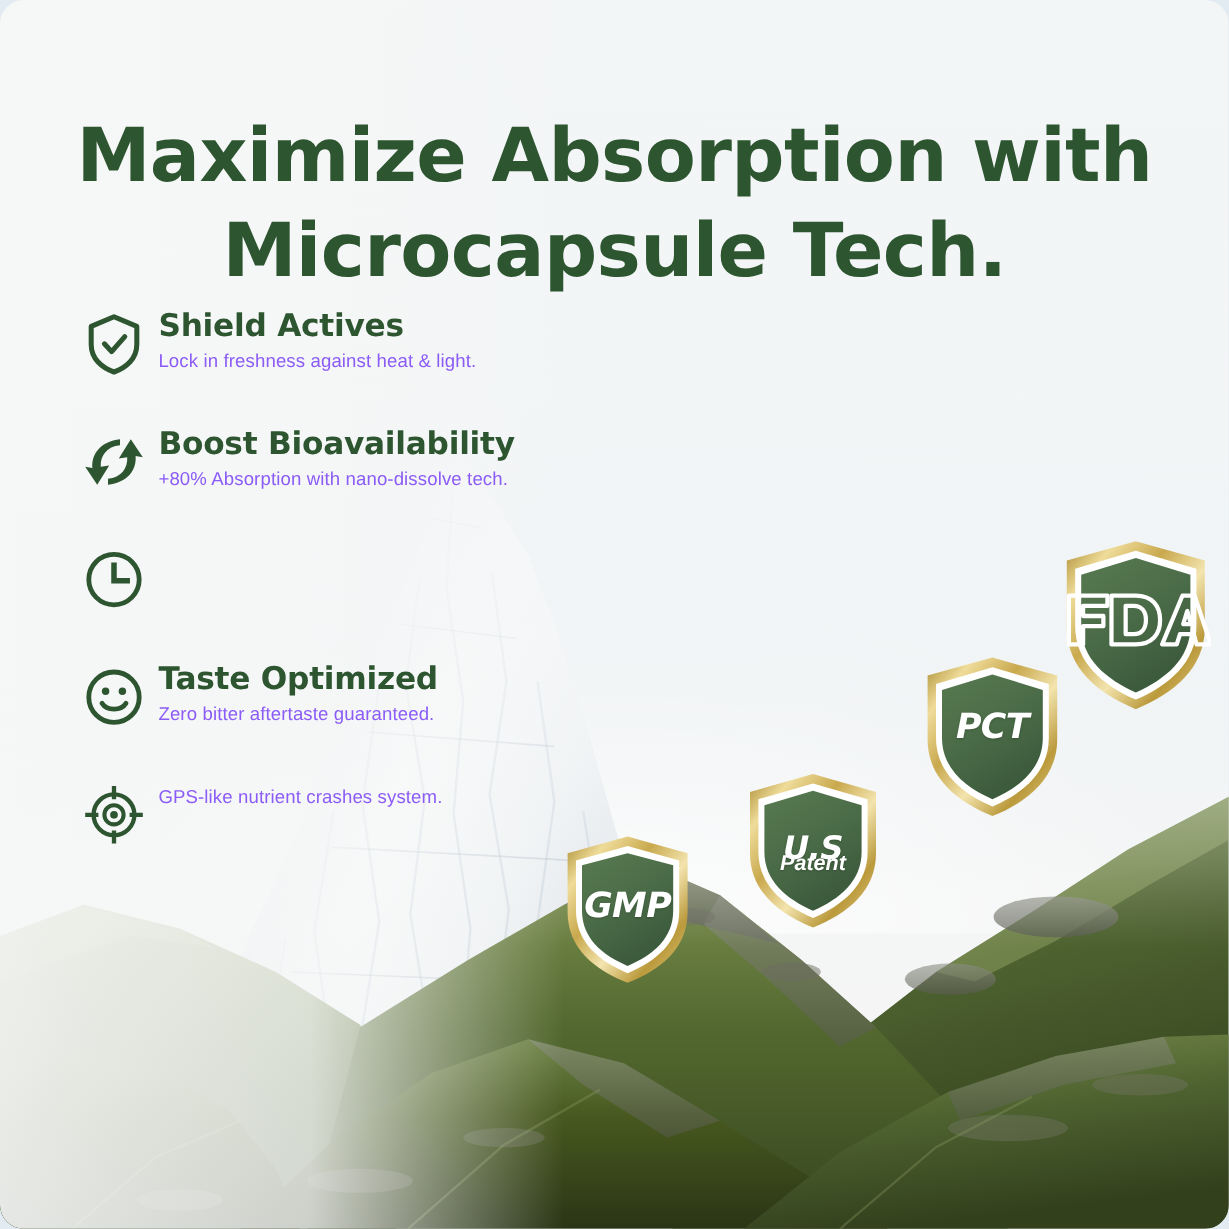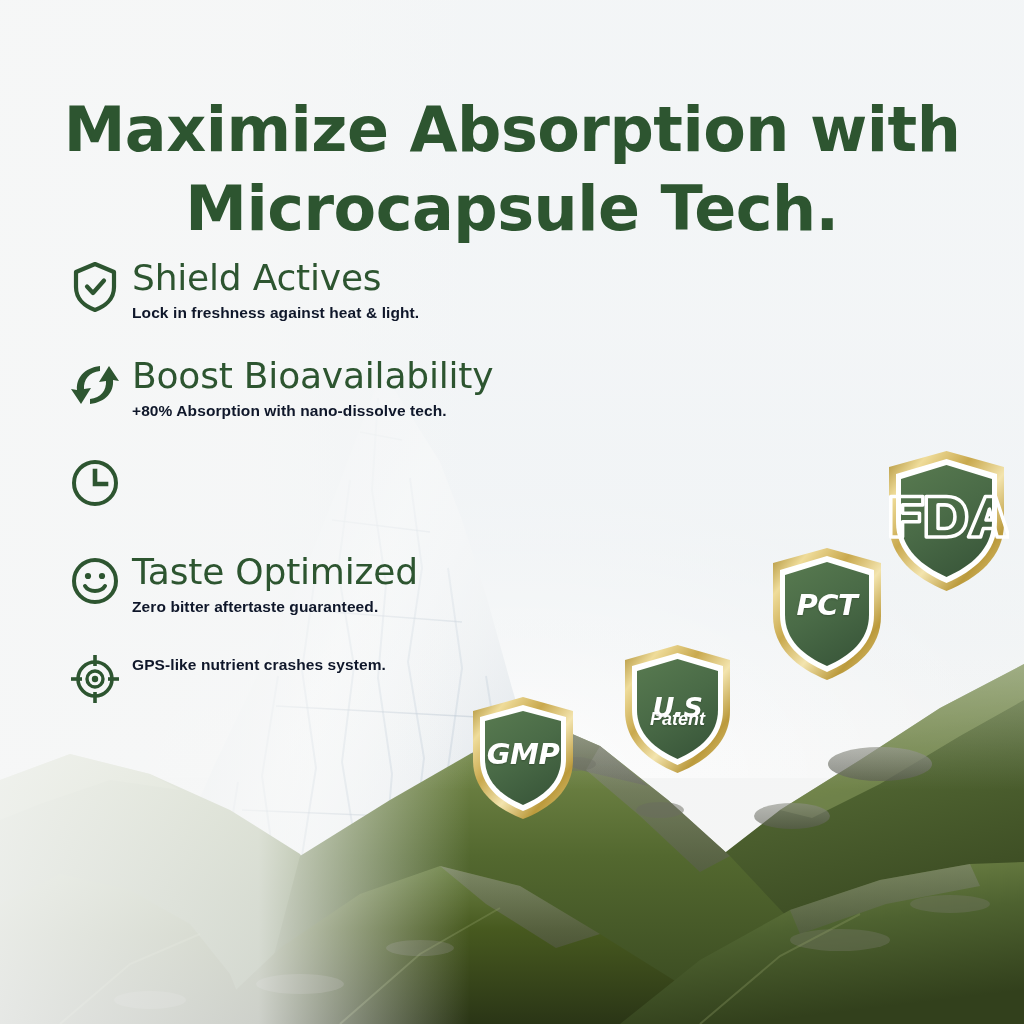--- a/index.html
+++ b/index.html
@@ -1,21 +1,21 @@
 <!DOCTYPE html>
 <html><head>
 <meta charset="utf-8">
 <style>
   html,body{margin:0;padding:0;}
   body{
     width:1024px;height:1024px;overflow:hidden;
     font-family:"Liberation Sans","DejaVu Sans",sans-serif;
     background:#e3ebf2;
   }
-  #poster{position:relative;width:1024px;height:1024px;overflow:hidden;}
+  #poster{position:relative;width:1024px;height:1024px;overflow:hidden;border-radius:20px;}
 
   
   .sky{
     position:absolute;inset:0;
     background:linear-gradient(178deg,#d5e2ed 0%,#dbe6ef 18%,#e6edf3 40%,#eef2f4 58%,#f4f5f5 72%,#f6f6f5 100%);
   }
   .sky-haze{
     position:absolute;left:0;right:0;top:36%;height:40%;
     background:radial-gradient(ellipse 70% 100% at 50% 100%,rgba(255,255,255,.85),rgba(255,255,255,0) 70%);
   }
@@ -52,26 +52,26 @@
   }
   .headline .l2{display:block;}
 
   
   .features{position:absolute;left:58px;top:256px;width:560px;}
   .feature{position:relative;display:flex;align-items:flex-start;margin-bottom:24px;height:74px;}
   .feat-icon{flex:0 0 74px;width:74px;height:62px;display:flex;align-items:center;justify-content:center;}
   .feat-icon svg{display:block;}
   .feat-text{padding-top:2px;}
   .feat-title{
-    color:#2d5530;font-size:36px;font-weight:400;letter-spacing:-.2px;
+    color:#2d5530;font-size:26px;font-weight:700;letter-spacing:-.2px;
     line-height:1.12;
     font-family:"DejaVu Sans","Liberation Sans",sans-serif;
   }
   .feat-sub{
-    color:#0f172a;font-size:15.5px;font-weight:700;margin-top:6px;
+    color:#8b5cf6;font-size:15.5px;font-weight:400;margin-top:6px;
     letter-spacing:.1px;line-height:1.2;
     font-family:"Liberation Sans",sans-serif;
   }
 
   
   .badge{position:absolute;font-style:italic;}
   .badge svg{display:block;width:100%;height:100%;}
   .badge-label{
     position:absolute;left:0;right:0;
     text-align:center;color:#ffffff;

